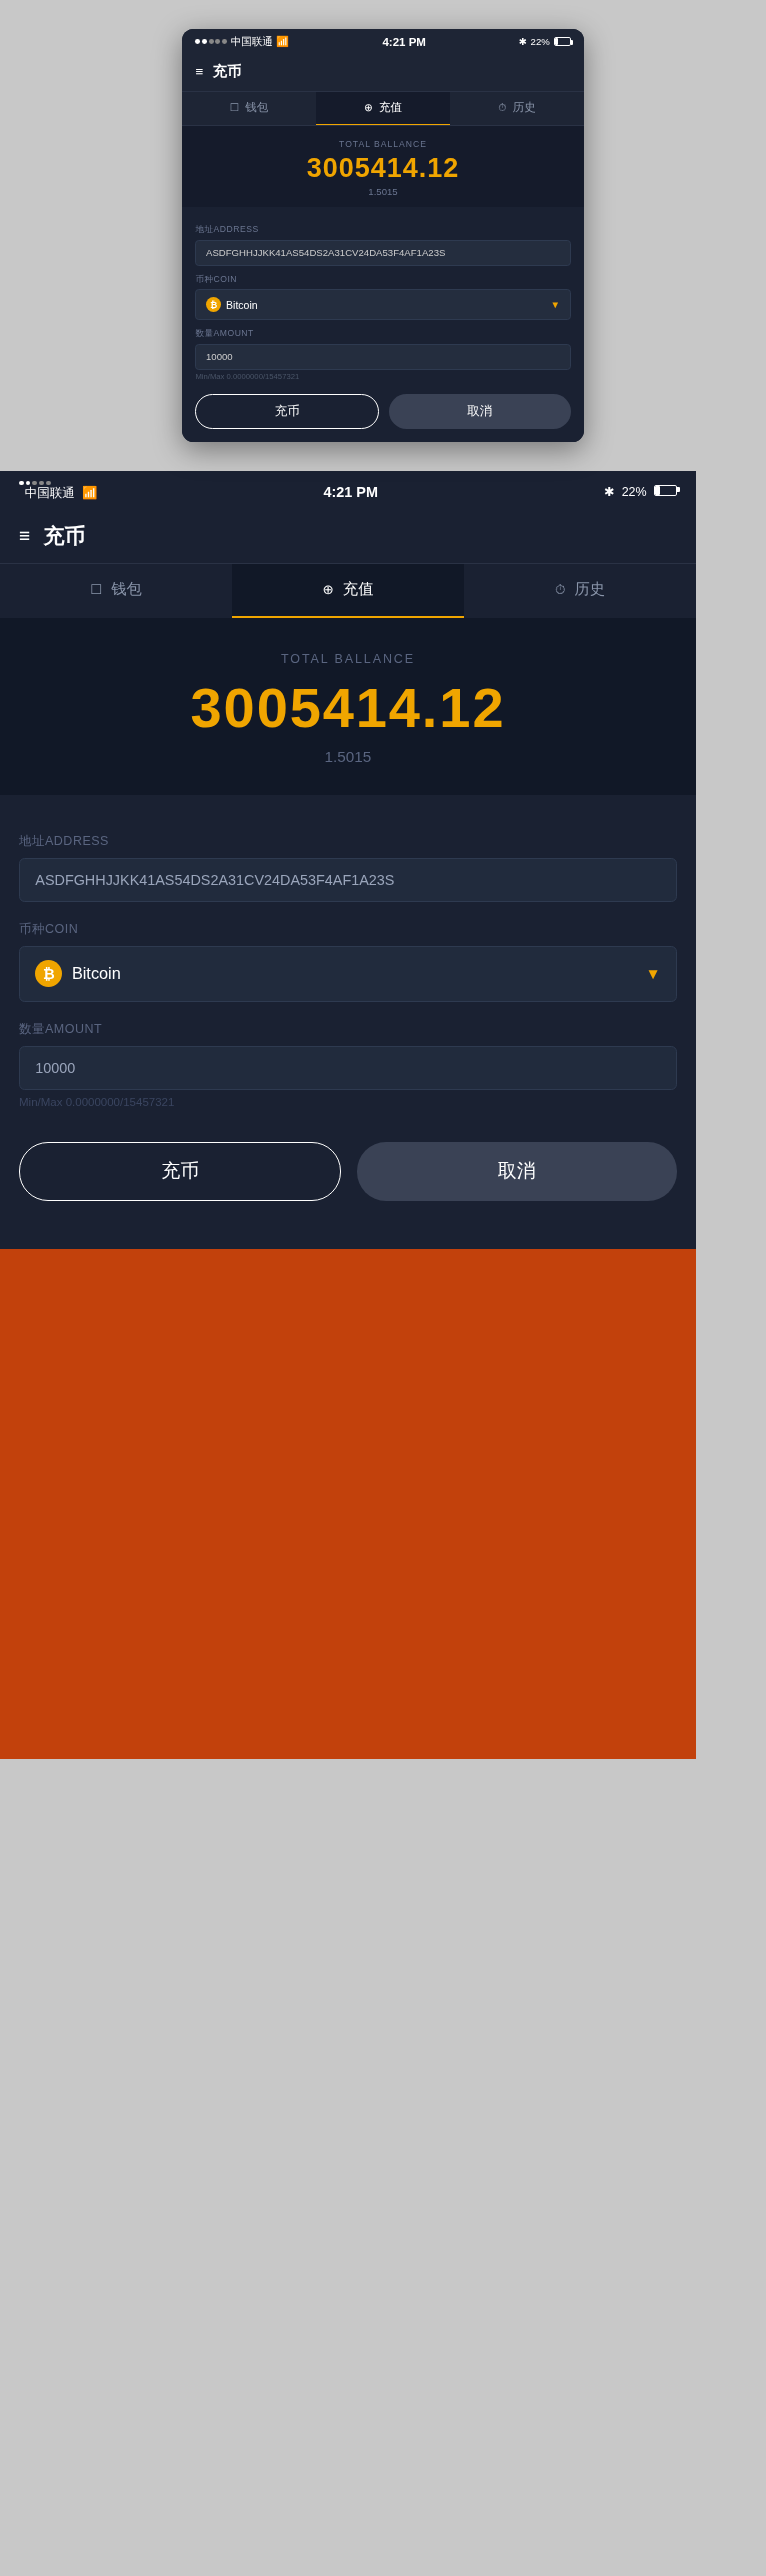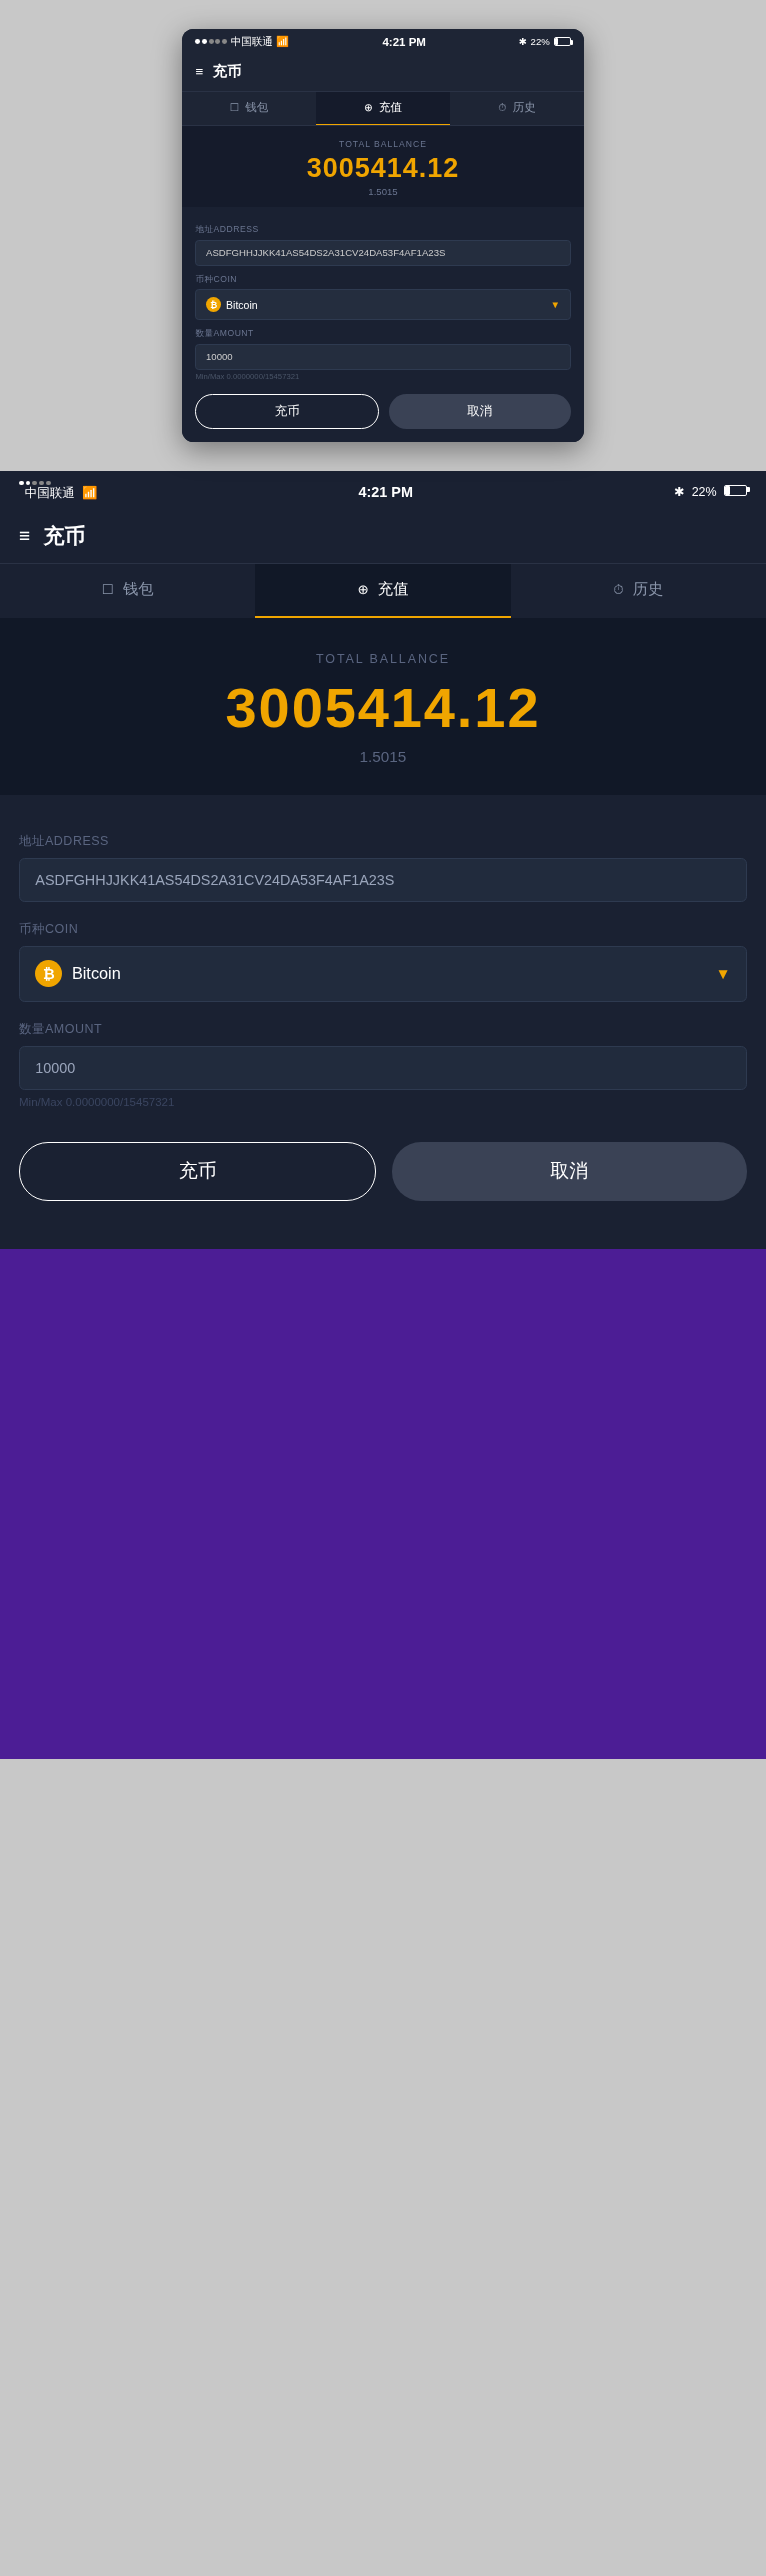--- a/index.html
+++ b/index.html
@@ -159,22 +159,22 @@
       font-weight: 500;
     }
 
     
     .full-section {
       background: #c8c8c8;
       padding: 0;
     }
 
     .phone-full {
-      width: 766px;
-      background: #4c1d95;
+      width: 696px;
+      background: #c2410c;
       min-height: 1288px;
     }
 
     .status-bar-full {
       background: #1a2132;
       display: flex;
       justify-content: space-between;
       align-items: center;
       padding: 9.6px 19px;
       font-size: 12.5px;

